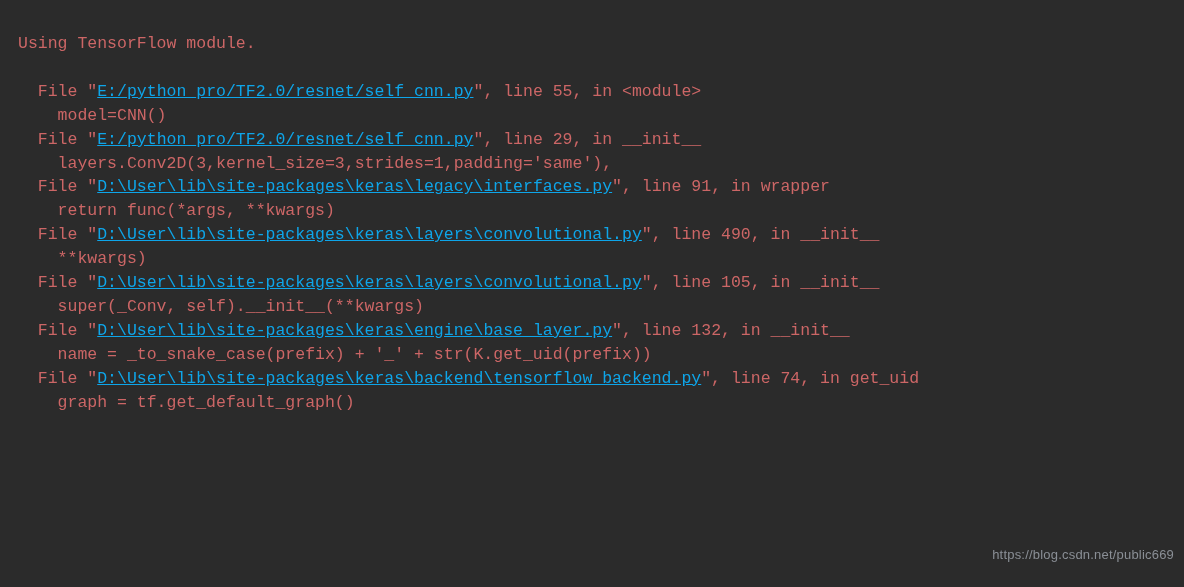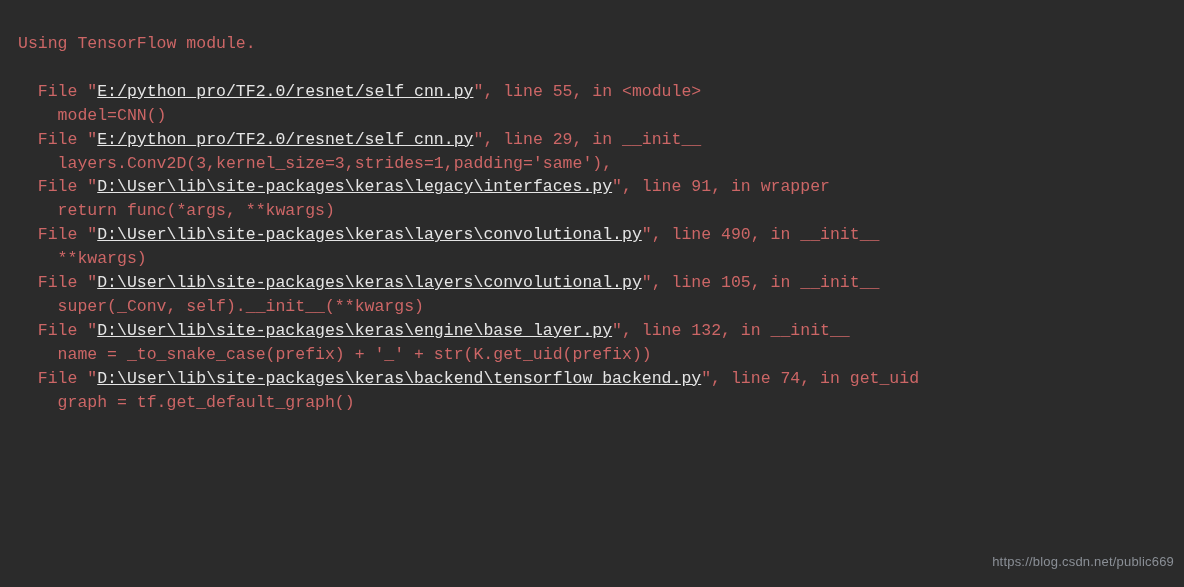--- a/index.html
+++ b/index.html
@@ -19,25 +19,25 @@
     white-space: pre;
     position: relative;
     height: 100%;
     box-sizing: border-box;
   }
   .line { display: block; }
   .cmd   { color: #b0b7c3; }
   .red   { color: #cc6666; }
   .ind1  { padding-left: 2ch; }
   .ind2  { padding-left: 4ch; }
-  .link  { color: #e5e5e5; text-decoration: underline; }
+  .link  { color: #0ea5e9; text-decoration: underline; }
   .watermark {
     position: absolute;
     right: 10px;
-    bottom: 15px;
+    bottom: 22px;
     font-family: Arial, sans-serif;
     font-size: 13px;
     color: #8a8f96;
     letter-spacing: 0.2px;
   }
 </style>
 </head>
 <body>
 
 <div class="console">

